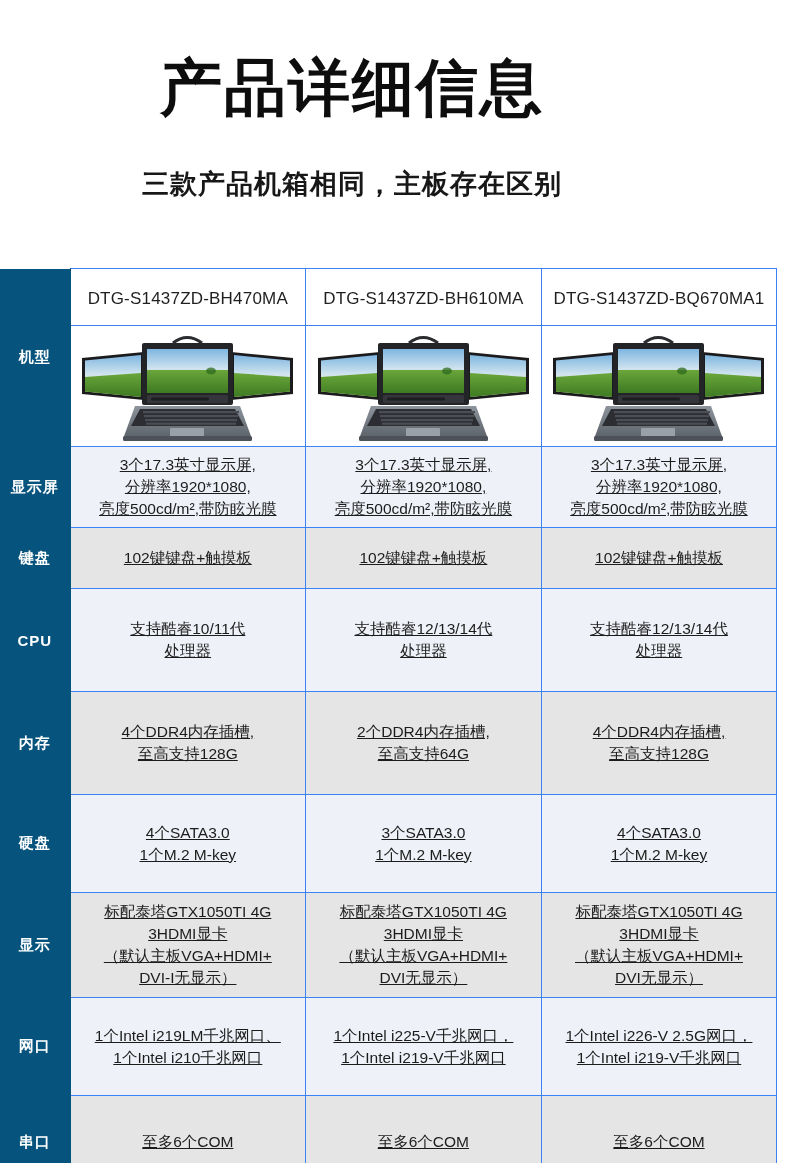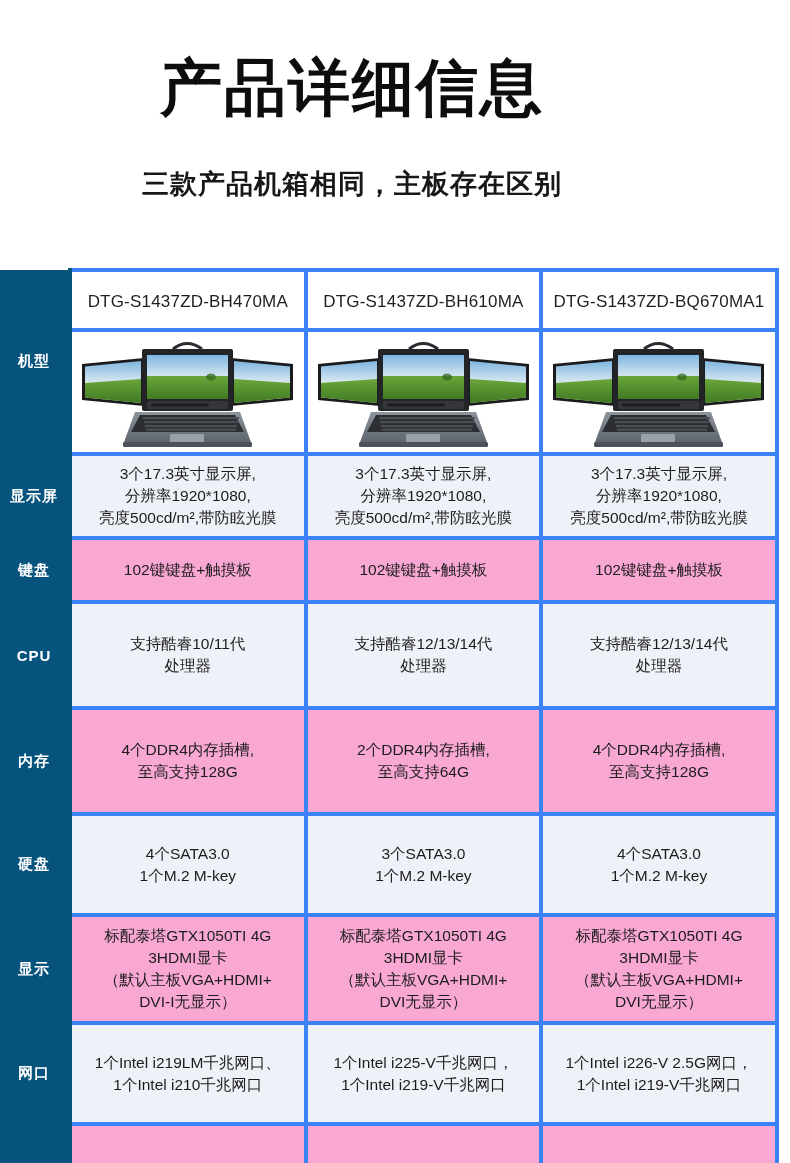--- a/index.html
+++ b/index.html
@@ -23,38 +23,38 @@
 
   
   .spec-table{
     position:absolute;left:0;top:268px;width:777px;
     border-collapse:collapse;table-layout:fixed;
   }
   .spec-table col.c-label{width:70px;}
   .spec-table col.c-data{width:235.6px;}
 
   .spec-table td{
-    border:4px solid #3b82f6;
+    border:1px solid #3b82f6;
     padding:0;vertical-align:middle;text-align:center;
   }
   td.label{
     background:#06537d;color:#ffffff;
     font-size:15px;font-weight:bold;letter-spacing:1px;
     border-left:none;border-top-color:#06537d;border-bottom-color:#06537d;
     border-right-color:#06537d;
   }
   tr.row-head td.label{border-top:none;}
   td.cell{font-size:15.5px;line-height:1.42;color:#1c1c1c;padding:7px 6px;}
   td.cell.light{background:#eef1f7;}
-  td.cell.dark{background:#f9a8d4;}
+  td.cell.dark{background:#e5e5e5;}
   td.model-name{
     background:#ffffff;font-size:17px;color:#1f1f1f;
     padding:20px 4px 16px;letter-spacing:.2px;
   }
-  .line{display:block;}
+  .line{display:block;text-decoration:underline;}
 
   
   .photo-cell{background:#ffffff;padding:4px 0 10px;}
   .device{display:block;margin:0 auto;}
 </style>
 </head>
 <body>
 
 <div class="page">
 

